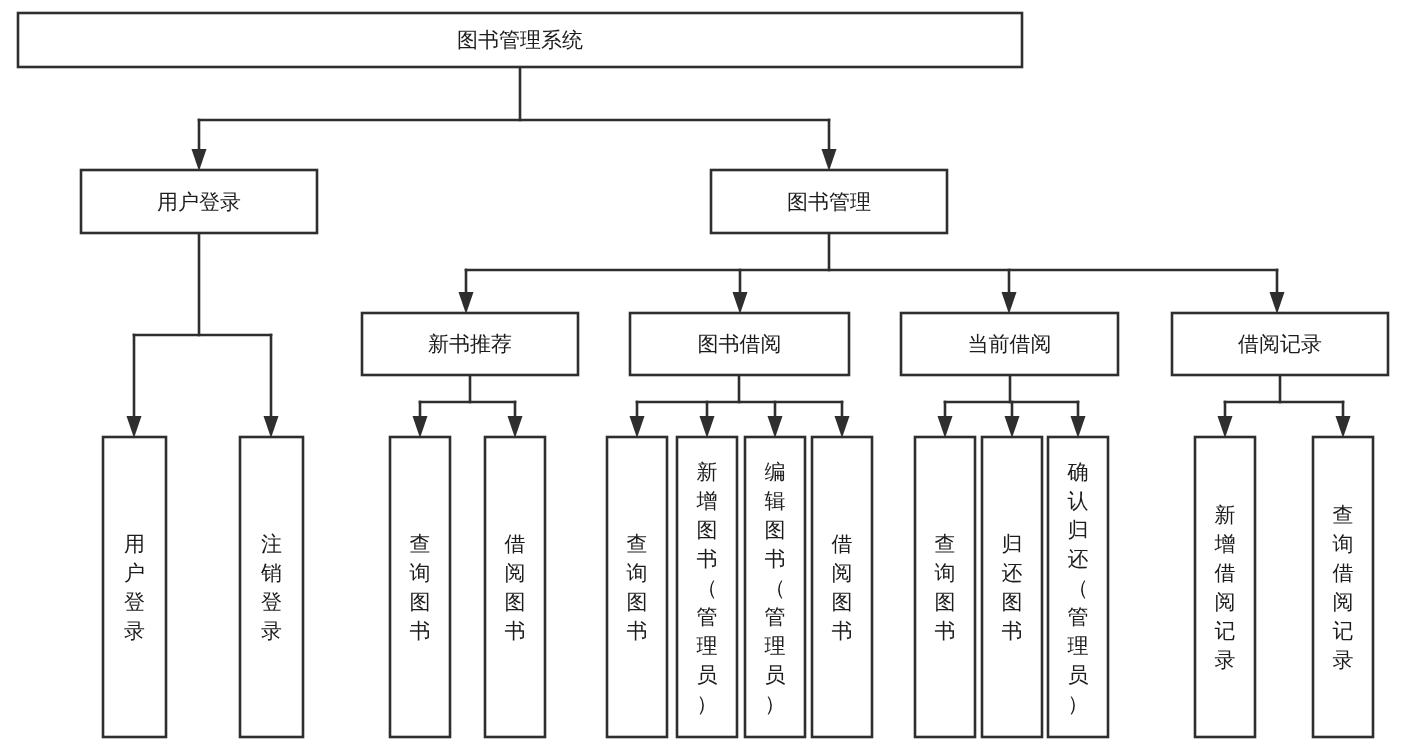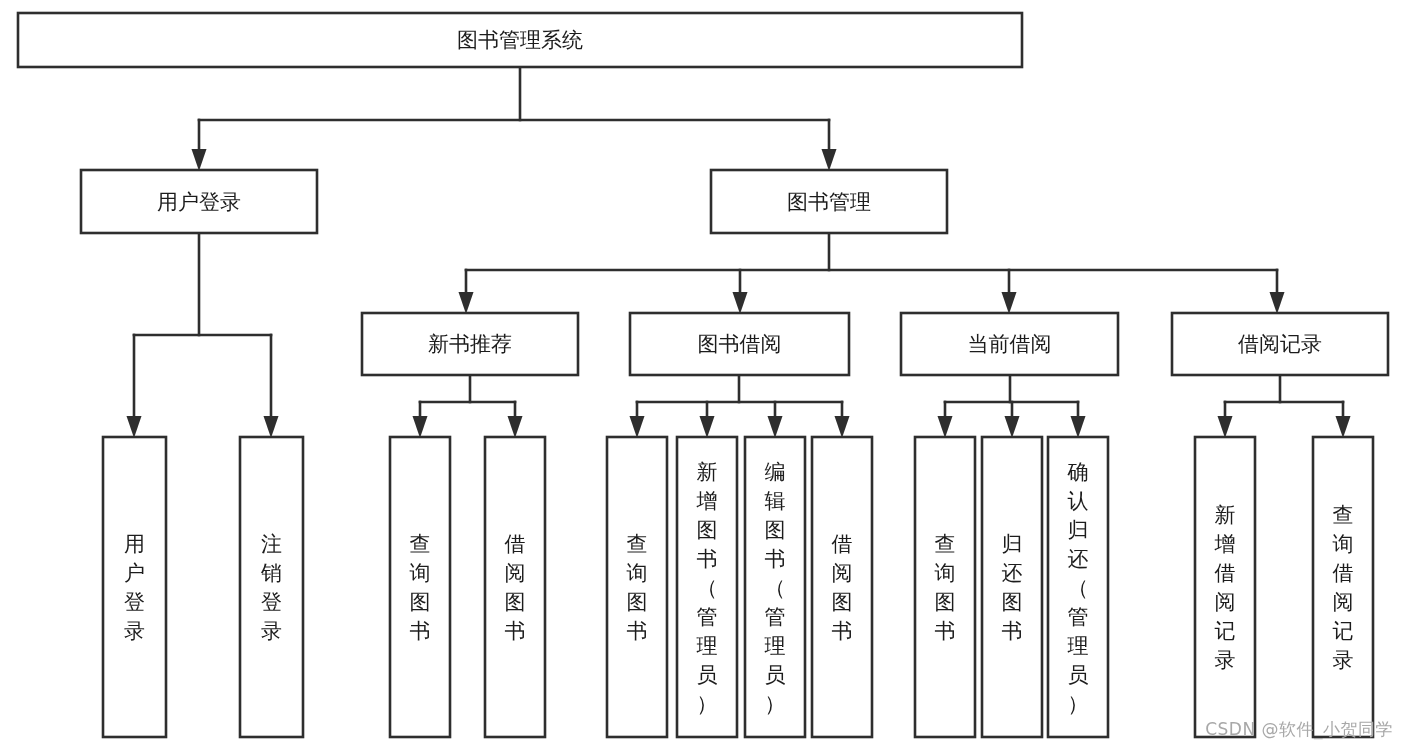--- a/index.html
+++ b/index.html
@@ -216,14 +216,13 @@
         <g>
           <rect x="1195" y="437" width="60" height="300" class="node-box"></rect>
           <text x="1225" y="522" class="node-label-v"><tspan x="1225" dy="0">新</tspan><tspan x="1225" dy="29">增</tspan><tspan x="1225" dy="29">借</tspan><tspan x="1225" dy="29">阅</tspan><tspan x="1225" dy="29">记</tspan><tspan x="1225" dy="29">录</tspan></text>
         </g>
         <g>
           <rect x="1313" y="437" width="60" height="300" class="node-box"></rect>
           <text x="1343" y="522" class="node-label-v"><tspan x="1343" dy="0">查</tspan><tspan x="1343" dy="29">询</tspan><tspan x="1343" dy="29">借</tspan><tspan x="1343" dy="29">阅</tspan><tspan x="1343" dy="29">记</tspan><tspan x="1343" dy="29">录</tspan></text>
         </g>
       </g>
   </svg>
-  <div class="watermark">CSDN @软件_小贺同学</div>
 </div>
 
 </body></html>

